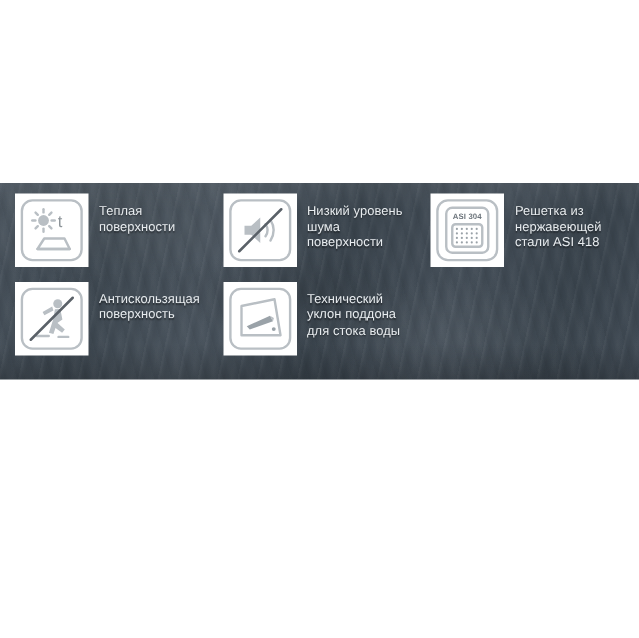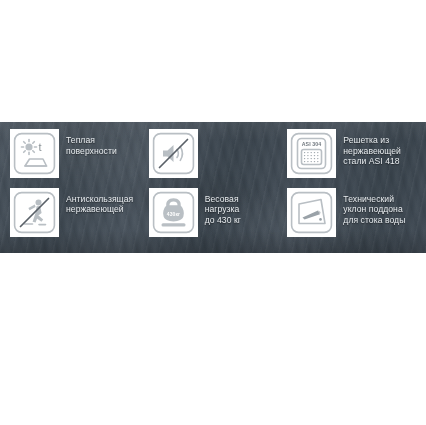--- a/index.html
+++ b/index.html
@@ -178,20 +178,23 @@
           <svg width="43" height="43" viewBox="0 0 43 43">
             <rect x="1.6" y="1.6" width="39.8" height="39.8" rx="7" class="ico-stroke" stroke-width="1.3"></rect>
             <path d="M11 18.5 L15.5 18.5 L21.5 13 L21.5 30 L15.5 24.5 L11 24.5 Z" class="ico-fill"></path>
             <g class="ico-stroke" stroke-width="1.4">
               <path d="M25 17.5 Q27.8 21.5 25 25.5"></path>
               <path d="M28.3 14.6 Q32.6 21.5 28.3 28.4"></path>
             </g>
             <line x1="7.5" y1="35.5" x2="35.5" y2="7.5" class="slash"></line>
           </svg>
         </div>
+        <div class="ftext">Низкий уровень
+шума
+поверхности</div>
       </div>
 
       <div class="feature">
         <div class="tile">
           <svg width="43" height="43" viewBox="0 0 43 43">
             <rect x="1.6" y="1.6" width="39.8" height="39.8" rx="7" class="ico-stroke" stroke-width="1.3"></rect>
             <rect x="7.5" y="6.5" width="28" height="30" rx="4" class="ico-stroke" stroke-width="1.2"></rect>
             <text x="21.5" y="14" text-anchor="middle" class="tiny-label">ASI 304</text>
             <rect x="11.5" y="17.5" width="20" height="15" rx="2.2" class="ico-stroke" stroke-width="1.1"></rect>
             <g class="ico-fill-d">
@@ -234,36 +237,23 @@
               <path d="M22.6 16.0 L16.6 19.2 L15.4 17.0 L21.8 13.4 Z"></path>
             </g>
             <g class="ico-stroke" stroke-width="1.4">
               <line x1="11.5" y1="33" x2="19.5" y2="33"></line>
               <line x1="26" y1="33.6" x2="32.5" y2="33.6"></line>
             </g>
             <line x1="7.5" y1="35.5" x2="35.5" y2="7.5" class="slash"></line>
           </svg>
         </div>
         <div class="ftext">Антискользящая
-нержавеющей</div>
-      </div>
-
-      <div class="feature">
-        <div class="tile">
-          <svg width="43" height="43" viewBox="0 0 43 43">
-            <rect x="1.6" y="1.6" width="39.8" height="39.8" rx="7" class="ico-stroke" stroke-width="1.3"></rect>
-            <path d="M21.5 7.2 C16.6 7.2 13.6 10.6 14.3 14.6 C11.6 17.4 10.4 21.2 11.6 25.6 C12.4 28.6 16.3 30.4 21.5 30.4 C26.7 30.4 30.6 28.6 31.4 25.6 C32.6 21.2 31.4 17.4 28.7 14.6 C29.4 10.6 26.4 7.2 21.5 7.2 Z M21.5 10.4 C24.1 10.4 25.8 12.1 25.5 14.3 L17.5 14.3 C17.2 12.1 18.9 10.4 21.5 10.4 Z" class="ico-fill"></path>
-            <text x="21.5" y="25.2" text-anchor="middle" class="tiny-label-w">430кг</text>
-            <rect x="9.5" y="32.3" width="24" height="3.2" rx="1.5" class="ico-fill"></rect>
-          </svg>
-        </div>
-        <div class="ftext">Весовая
-нагрузка
-до 430 кг</div>
-      </div>
+поверхность</div>
+      </div>
+
 
       <div class="feature">
         <div class="tile">
           <svg width="43" height="43" viewBox="0 0 43 43">
             <rect x="1.6" y="1.6" width="39.8" height="39.8" rx="7" class="ico-stroke" stroke-width="1.3"></rect>
             <path d="M9 32.5 L9 13 L31 8.5 L35 32.5 Z" class="ico-stroke" stroke-width="1.3"></path>
             <path d="M12.5 26.5 L28 19.5 L30 23.2 L14.5 28.6 Z" class="ico-fill-d"></path>
             <path d="M28 19.5 L30.6 21.0 L30 23.2 Z" class="ico-fill"></path>
             <circle cx="30.5" cy="28.4" r="1.3" class="ico-fill-d"></circle>
           </svg>

